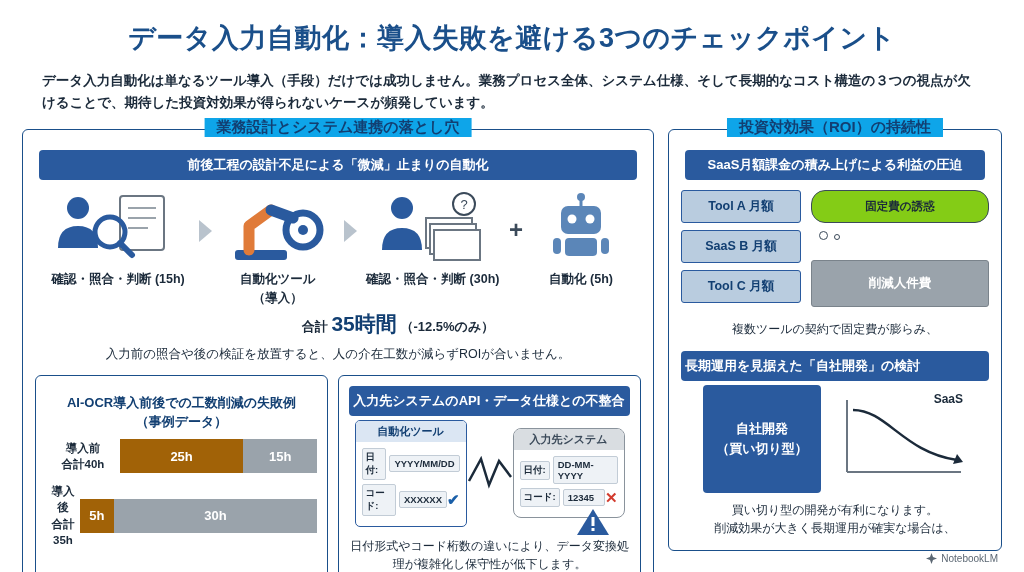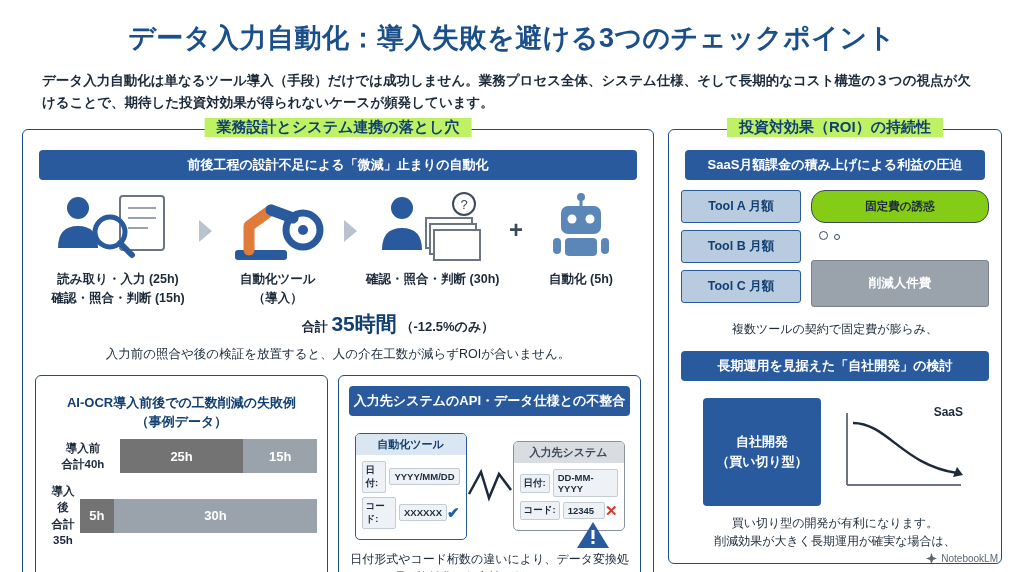--- a/index.html
+++ b/index.html
@@ -36,21 +36,21 @@
   .panel {
     border: 1.5px solid #1a4f8a;
     border-radius: 6px;
     background: #ffffff;
     position: relative;
     padding: 16px 12px 10px 12px;
   }
   .panel-title {
     position: absolute;
     top: -12px; left: 50%; transform: translateX(-50%);
-    background: #bef264;
+    background: #0ea5e9;
     padding: 0 12px;
     font-size: 15px;
     font-weight: bold;
     color: #123f72;
     white-space: nowrap;
   }
   .bar-head {
     background: #2a5a9e;
     color: #fff;
     font-size: 13px;
@@ -93,35 +93,35 @@
     padding: 18px 10px 10px 10px;
   }
   .subpanel.left { width: 300px; }
   .subpanel.right { width: 310px; }
   .sub-title {
     text-align: center; font-size: 13px; font-weight: bold; color: #123f72;
     line-height: 1.45; margin-bottom: 8px;
   }
   .sub-title-bar {
     background: #2a5a9e; color: #fff; font-size: 13px; font-weight: bold;
-    text-align: center; border-radius: 4px; padding: 6px 4px; margin-bottom: 17px;
+    text-align: left; border-radius: 4px; padding: 6px 4px; margin-bottom: 4px;
   }
 
   
   .chart-row { display: flex; align-items: center; margin-bottom: 10px; }
   .chart-label { width: 74px; font-size: 11.5px; font-weight: bold; text-align: center; line-height: 1.4; }
   .chart-track { display: flex; height: 34px; flex: 1; }
   .seg { display: flex; align-items: center; justify-content: center; color: #fff; font-size: 13px; font-weight: bold; }
-  .seg.blue { background: #737373; }
+  .seg.blue { background: #a16207; }
   .seg.gray { background: #9aa3ab; }
 
   
   .mis-wrap { display: flex; align-items: center; justify-content: center; gap: 0px; position: relative; }
   .mis-card { width: 112px; border: 1.5px solid #2a5a9e; border-radius: 5px; overflow: hidden; background: #fff; }
-  .mis-card.gray { border-color: #8a939c; }
+  .mis-card.gray { border-color: #8a939c; border-radius: 8px; }
   .mis-head { background: #dbe6f3; font-size: 11px; font-weight: bold; text-align: center; padding: 3px 0; color: #123f72; }
   .mis-card.gray .mis-head { background: #d9dde1; color: #3b4a5a; }
   .mis-body { padding: 6px; }
   .mis-field { display: flex; align-items: center; font-size: 9.5px; font-weight: bold; margin-bottom: 4px; }
   .mis-key { background: #eef2f6; border: 1px solid #c2ccd6; padding: 2px 3px; border-radius: 2px; margin-right: 3px; }
   .mis-val { background: #eef2f6; border: 1px solid #c2ccd6; padding: 2px 4px; border-radius: 2px; flex: 1; }
   .check { color: #1a5fa8; font-size: 15px; }
   .cross { color: #d23b2e; font-size: 15px; font-weight: bold; }
   .zig { width: 46px; height: 44px; }
   .warn-tri { position: absolute; right: 20px; bottom: -10px; }
@@ -188,21 +188,20 @@
                 <line x1="80" y1="16" x2="108" y2="16" stroke="#9aa3ab" stroke-width="2"></line>
                 <line x1="80" y1="26" x2="108" y2="26" stroke="#9aa3ab" stroke-width="2"></line>
                 <line x1="80" y1="36" x2="100" y2="36" stroke="#9aa3ab" stroke-width="2"></line>
                 <circle cx="30" cy="16" r="11" fill="#2a5a9e"></circle>
                 <path d="M10 56 q0-22 20-22 q20 0 20 22 z" fill="#2a5a9e"></path>
                 <circle cx="62" cy="40" r="15" fill="none" stroke="#2a5a9e" stroke-width="5"></circle>
                 <line x1="72" y1="51" x2="84" y2="63" stroke="#2a5a9e" stroke-width="6" stroke-linecap="round"></line>
               </svg>
             </div>
             <div class="flow-caption">
-              <div>読み取り・入力 (25h)</div>
               <div>確認・照合・判断 (15h)</div>
             </div>
           </div>
 
           <div class="arrow-tri"></div>
 
           <div class="flow-step" style="width:128px">
             <div class="icon-box">
               <svg width="110" height="74" viewBox="0 0 110 74">
                 <rect x="12" y="58" width="52" height="10" rx="3" fill="#2a5a9e"></rect>
@@ -351,21 +350,21 @@
     </div>
 
     <div class="col-right">
       <div class="panel" style="padding-bottom:12px">
         <div class="panel-title">投資対効果（ROI）の持続性</div>
         <div class="bar-head">SaaS月額課金の積み上げによる利益の圧迫</div>
 
         <div class="roi-tools">
           <div class="tool-stack">
             <div class="tool-chip">Tool A 月額</div>
-            <div class="tool-chip">Tool B 月額</div>
+            <div class="tool-chip">SaaS B 月額</div>
             <div class="tool-chip">Tool C 月額</div>
           </div>
           <div style="flex:1">
             <div class="bubble">固定費の誘惑</div>
             <div class="bubble-dots">
               <span class="dot" style="width:9px;height:9px;"></span>
               <span class="dot" style="width:6px;height:6px;margin-left:2px;"></span>
             </div>
             <div class="cut-chip" style="margin-top:16px">削減人件費</div>
           </div>

